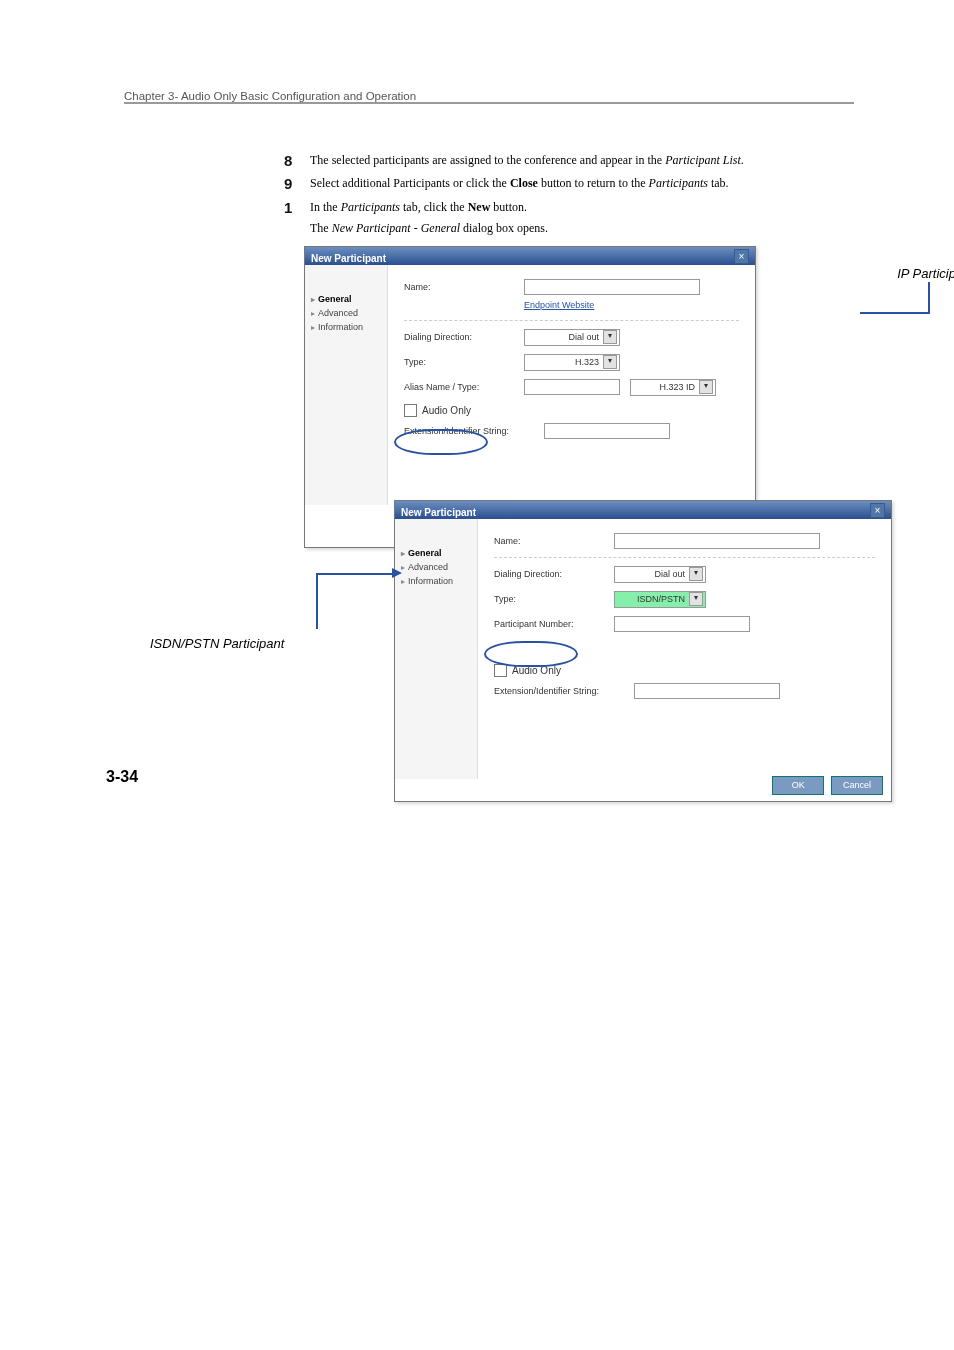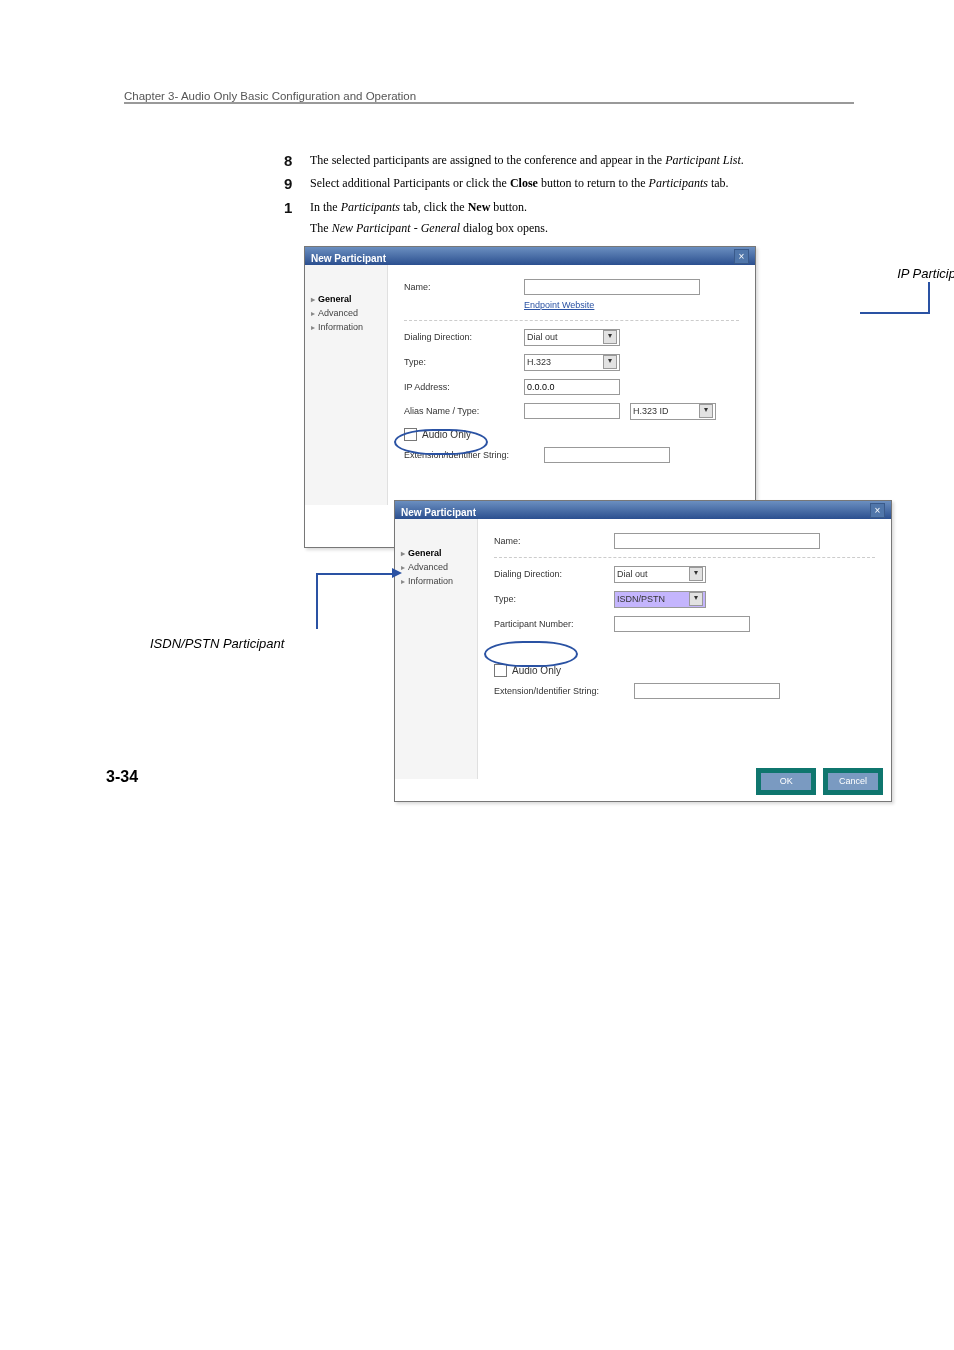--- a/index.html
+++ b/index.html
@@ -23,28 +23,28 @@
   .dlg-close{width:13px;height:13px;background:#5076aa;color:#fff;font-size:10px;text-align:center;line-height:13px;border:1px solid #3a5a8a}
   .dlg-body{display:flex;min-height:240px}
   .dlg-side{width:78px;background:#f5f5f5;border-right:1px solid #e0e0e0;padding:27px 2px}
   .side-item{font-size:9px;padding:2px 4px;color:#444}
   .side-item.sel{font-weight:700;color:#000}
   .side-item::before{content:"\25B8";color:#888;margin-right:3px;font-size:8px}
   .dlg-form{flex:1;padding:14px 16px 10px 16px}
   .form-row{display:flex;align-items:center;margin-bottom:8px}
   .form-label{width:120px;font-size:9px;color:#333}
   .form-input{height:14px;border:1px solid #999;background:#fff;font-size:9px;padding:0 2px}
-  .form-select{height:15px;border:1px solid #999;background:#fff;font-size:9px;display:inline-flex;align-items:center;justify-content:space-between;padding:0 2px}
+  .form-select{height:15px;border:1px solid #999;background:#fff;font-size:9px;display:inline-flex;align-items:center;justify-content:flex-end;padding:0 2px}
   .sel-btn{width:12px;height:12px;background:#e2e2e2;border:1px solid #999;font-size:8px;text-align:center;line-height:10px;margin-left:4px}
   .chk-row{display:flex;align-items:center;margin:6px 0}
   .chk{width:11px;height:11px;border:1px solid #777;margin-right:5px}
   .link{color:#2a52a3;text-decoration:underline;font-size:9px}
   .ellipse{border:2px solid #2a52a3;border-radius:50%/60%;position:absolute;pointer-events:none}
   .dlg-foot{position:absolute;right:8px;bottom:6px}
-  .btn{display:inline-block;min-width:50px;height:17px;line-height:17px;text-align:center;background:#7a9ac1;color:#fff;font-size:9px;border:5px solid #0f766e;margin-left:4px}
+  .btn{display:inline-block;min-width:50px;height:17px;line-height:17px;text-align:center;background:#7a9ac1;color:#fff;font-size:9px;border:1px solid #0f766e;margin-left:4px}
   .callout-label{font-family:Arial,Helvetica,sans-serif;font-style:italic;font-size:13px;position:absolute;color:#000}
   .arrow-head-l,.arrow-head-r,.arrow-head-d{width:0;height:0;position:absolute}
   .arrow-head-l{border-top:5px solid transparent;border-bottom:5px solid transparent;border-right:10px solid #2a52a3}
   .arrow-head-r{border-top:5px solid transparent;border-bottom:5px solid transparent;border-left:10px solid #2a52a3}
   .arrow-line{position:absolute;background:#2a52a3;height:2px}
   .arrow-line-v{position:absolute;background:#2a52a3;width:2px}
 </style>
 </head>
 <body>
 
@@ -113,24 +113,20 @@
                 </div>
             </div>
             <div class="form-row">
               <div class="form-label">Type:</div>
               <div class="form-select" style="width:90px">
                   <span>H.323</span>
                   <span class="sel-btn">▾</span>
                 </div>
             </div>
             <div class="form-row">
-              <div class="form-label">IP Address:</div>
-              <input class="form-input" style="width: 90px;" value="0.0.0.0">
-            </div>
-            <div class="form-row">
               <div class="form-label">Alias Name / Type:</div>
               <input class="form-input" style="width: 90px; margin-right: 10px;">
               <div class="form-select" style="width:80px">
                   <span>H.323 ID</span>
                   <span class="sel-btn">▾</span>
                 </div>
             </div>
             <div class="chk-row" style="position:relative">
               <span class="chk"></span>
               <span>Audio Only</span>
@@ -163,21 +159,21 @@
             <div style="border-top:1px dashed #ccc;margin:8px 0"></div>
             <div class="form-row">
               <div class="form-label">Dialing Direction:</div>
               <div class="form-select" style="width:86px">
                   <span>Dial out</span>
                   <span class="sel-btn">▾</span>
                 </div>
             </div>
             <div class="form-row">
               <div class="form-label">Type:</div>
-              <div class="form-select" style="width:86px;background:#c4b5fd">
+              <div class="form-select" style="width:86px;background:#86efac">
                   <span>ISDN/PSTN</span>
                   <span class="sel-btn">▾</span>
                 </div>
             </div>
             <div class="form-row">
               <div class="form-label">Participant Number:</div>
               <input class="form-input" style="width: 130px;">
             </div>
             <div style="height:18px"></div>
             <div class="chk-row">

